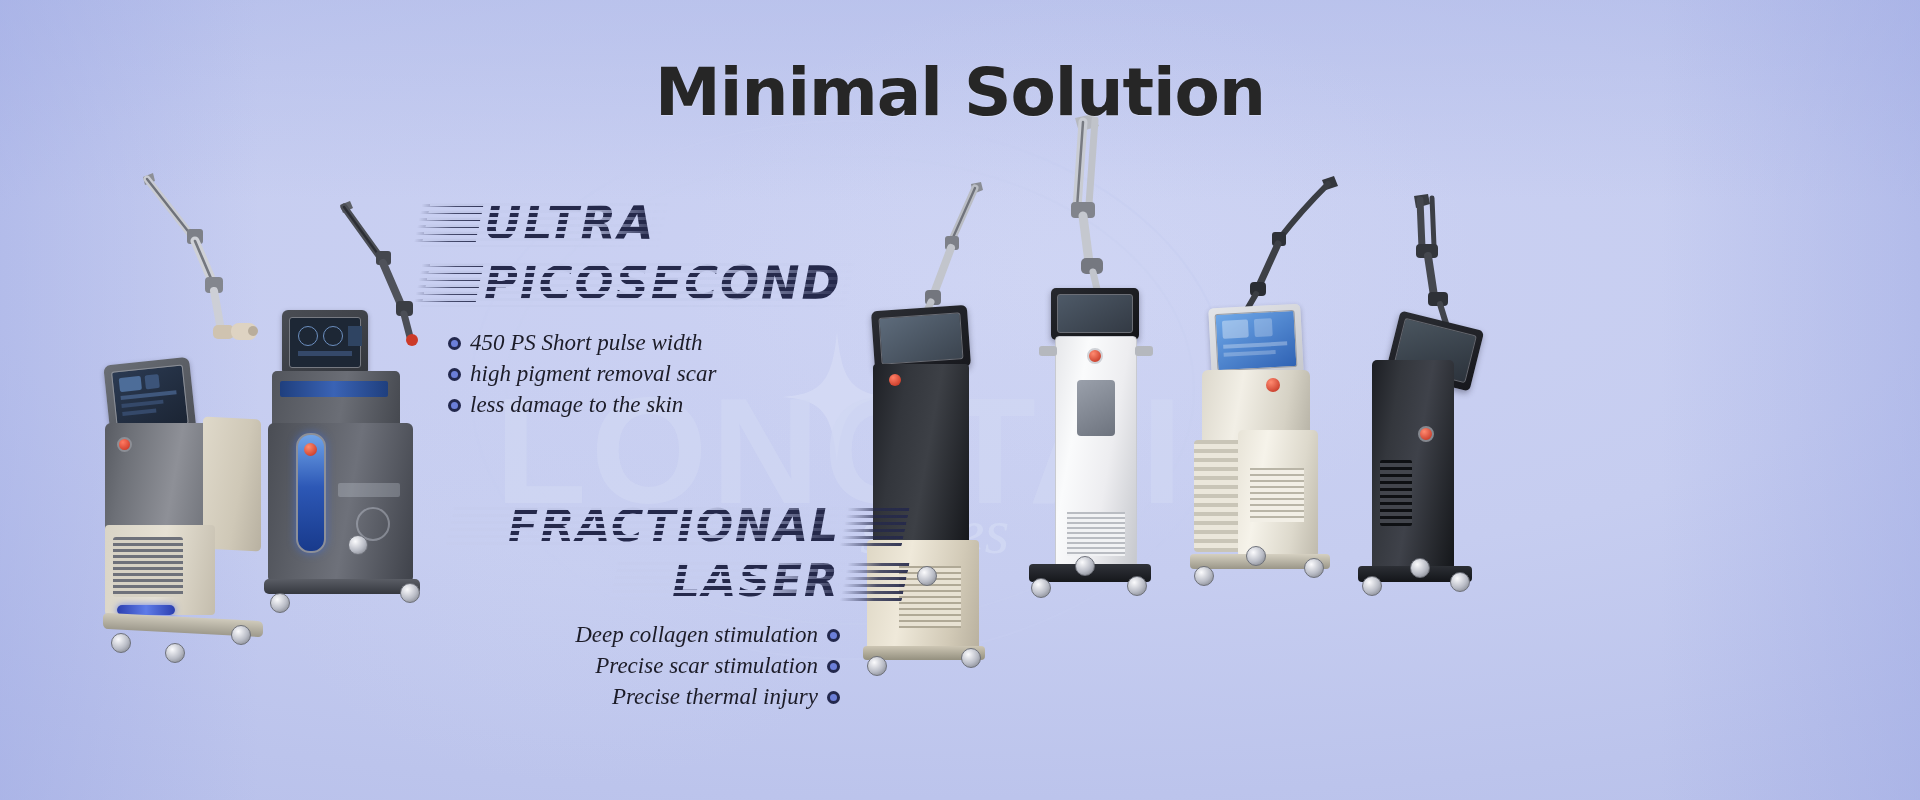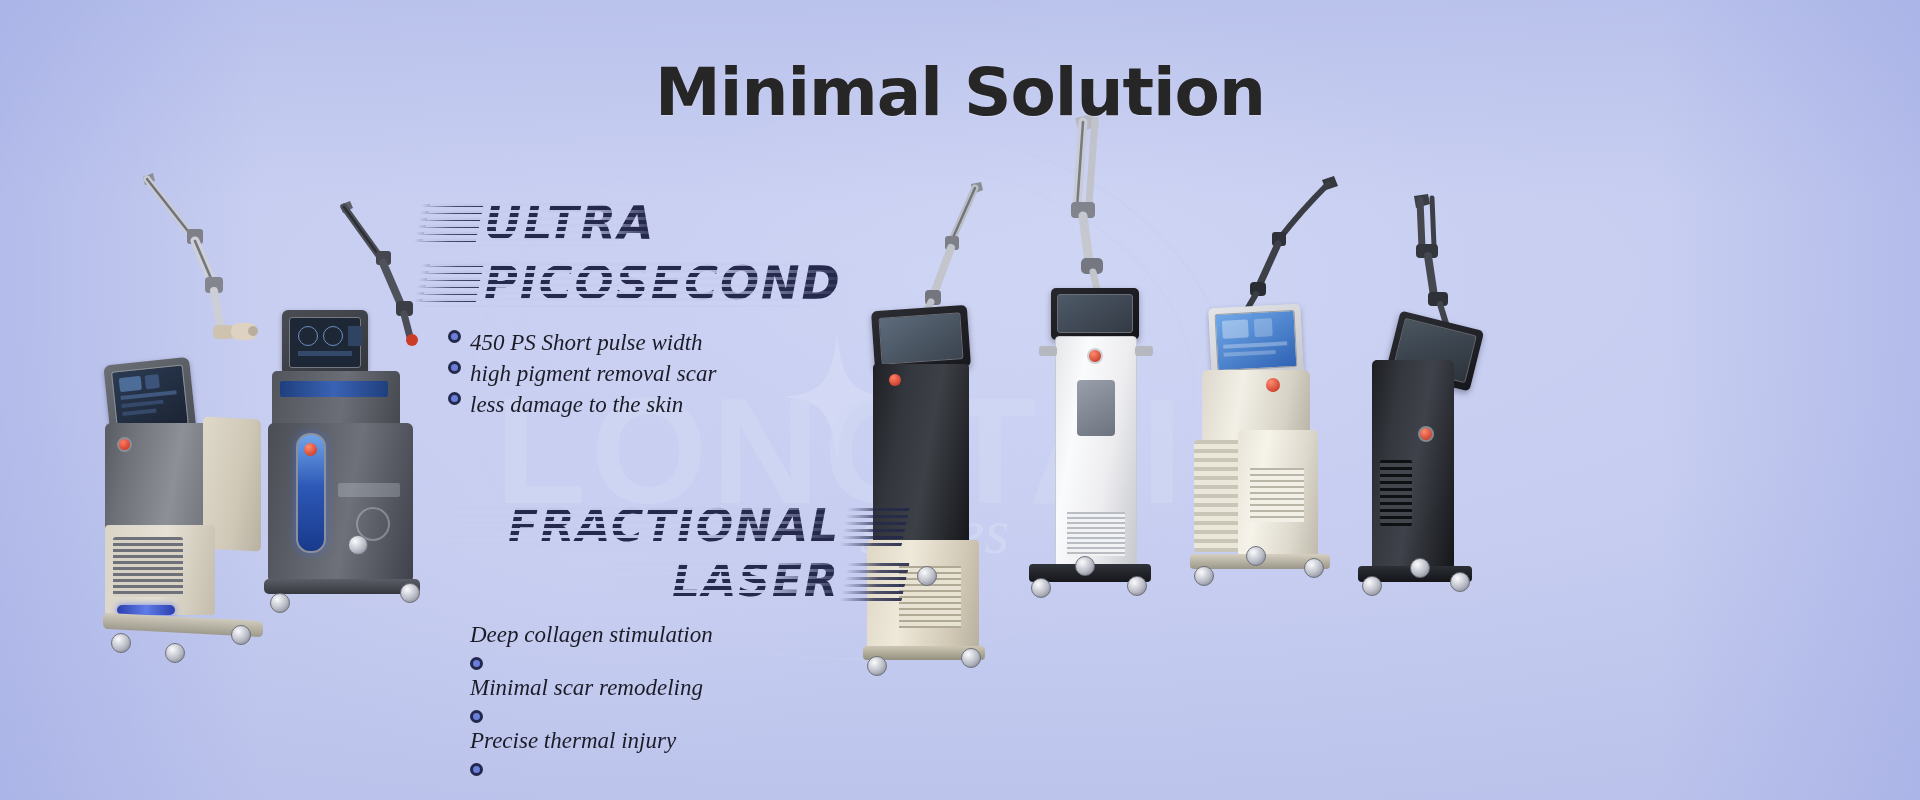--- a/index.html
+++ b/index.html
@@ -123,29 +123,29 @@
   .speed-line.trail-right .sl-trail { left:auto; right:-66px; }
 
   
   #pico-block {
     position:absolute; left:430px; top:196px; width:420px; z-index:7;
   }
   #pico-h1 { font-size:46px; margin-left:54px; }
   #pico-h2 { font-size:46px; margin-top:6px; margin-left:54px; }
   #pico-list { margin-top:20px; margin-left:18px; }
   .blist-item {
-    display:flex; align-items:flex-start; gap:9px;
+    display:flex; align-items:center; gap:9px;
     margin-bottom:5px;
     font-family:"Liberation Serif", serif;
     font-style:italic;
     font-size:23px;
     color:#1c1c28;
     white-space:nowrap;
   }
-  .blist-item.right { justify-content:flex-end;flex-direction:column; }
+  .blist-item.right { justify-content:flex-end; }
   .ring-bullet {
     flex:0 0 auto;
     width:13px; height:13px; border-radius:50%;
     background:#6c7fd8;
     border:3px solid #23284d;
   }
 
   
   #frac-block {
     position:absolute; left:470px; top:500px; width:370px; z-index:7;
@@ -228,21 +228,21 @@
       <span class="sl-trail"></span>
       <span class="sl-text">LASER</span>
       <span class="sl-stripes"></span>
     </div>
     <div id="frac-list">
       <div class="blist-item right">
         <span>Deep collagen stimulation</span>
         <span class="ring-bullet"></span>
       </div>
       <div class="blist-item right">
-        <span>Minimal scar remodeling</span>
+        <span>Precise scar stimulation</span>
         <span class="ring-bullet"></span>
       </div>
       <div class="blist-item right">
         <span>Precise thermal injury</span>
         <span class="ring-bullet"></span>
       </div>
     </div>
   </div>
 
   <div class="machine" style="left:95px; top:165px; width:165px; height:390px;">

